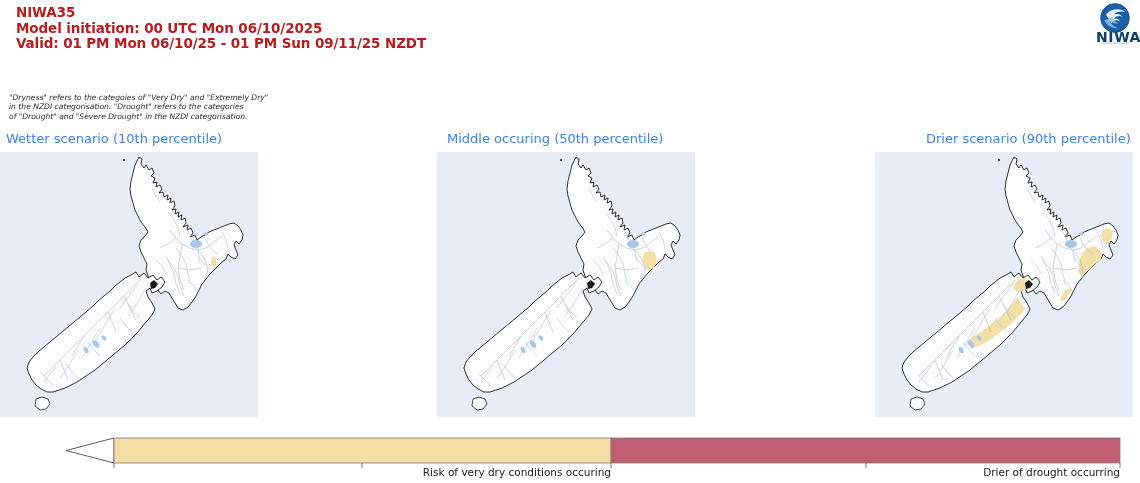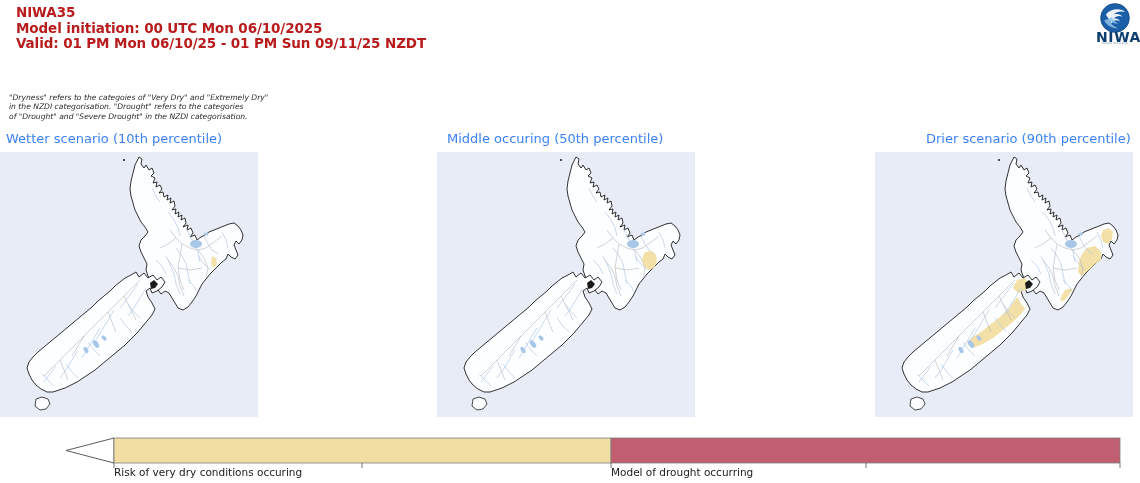--- a/index.html
+++ b/index.html
@@ -106,21 +106,21 @@
     top: 432px;
     width: 1140px;
     height: 51px;
   }
   #legend svg { display: block; }
   .legend-label {
     position: absolute;
     font-size: 10.5px;
     line-height: 12px;
     color: #1a1a1a;
-    text-align: left;
+    text-align: right;
     white-space: nowrap;
   }
 </style>
 </head>
 <body>
 
 <div id="header-block">
   <div class="hline">NIWA35</div>
   <div class="hline">Model initiation: 00 UTC Mon 06/10/2025</div>
   <div class="hline">Valid: 01 PM Mon 06/10/25 - 01 PM Sun 09/11/25 NZDT</div>
@@ -419,14 +419,14 @@
 
     <g stroke="#6a6a6a" stroke-width="0.9">
       <line x1="114" y1="31" x2="114" y2="36"></line>
       <line x1="362" y1="31" x2="362" y2="36"></line>
       <line x1="611" y1="31" x2="611" y2="36"></line>
       <line x1="866" y1="31" x2="866" y2="36"></line>
       <line x1="1120" y1="31" x2="1120" y2="36"></line>
     </g>
   </svg>
   <div class="legend-label" style="left:114px; top:34px; width:497px;">Risk of very dry conditions occuring</div>
-  <div class="legend-label" style="left:611px; top:34px; width:509px;">Model of drought occurring</div>
+  <div class="legend-label" style="left:611px; top:34px; width:509px;">Drier of drought occurring</div>
 </div>
 
 </body></html>

